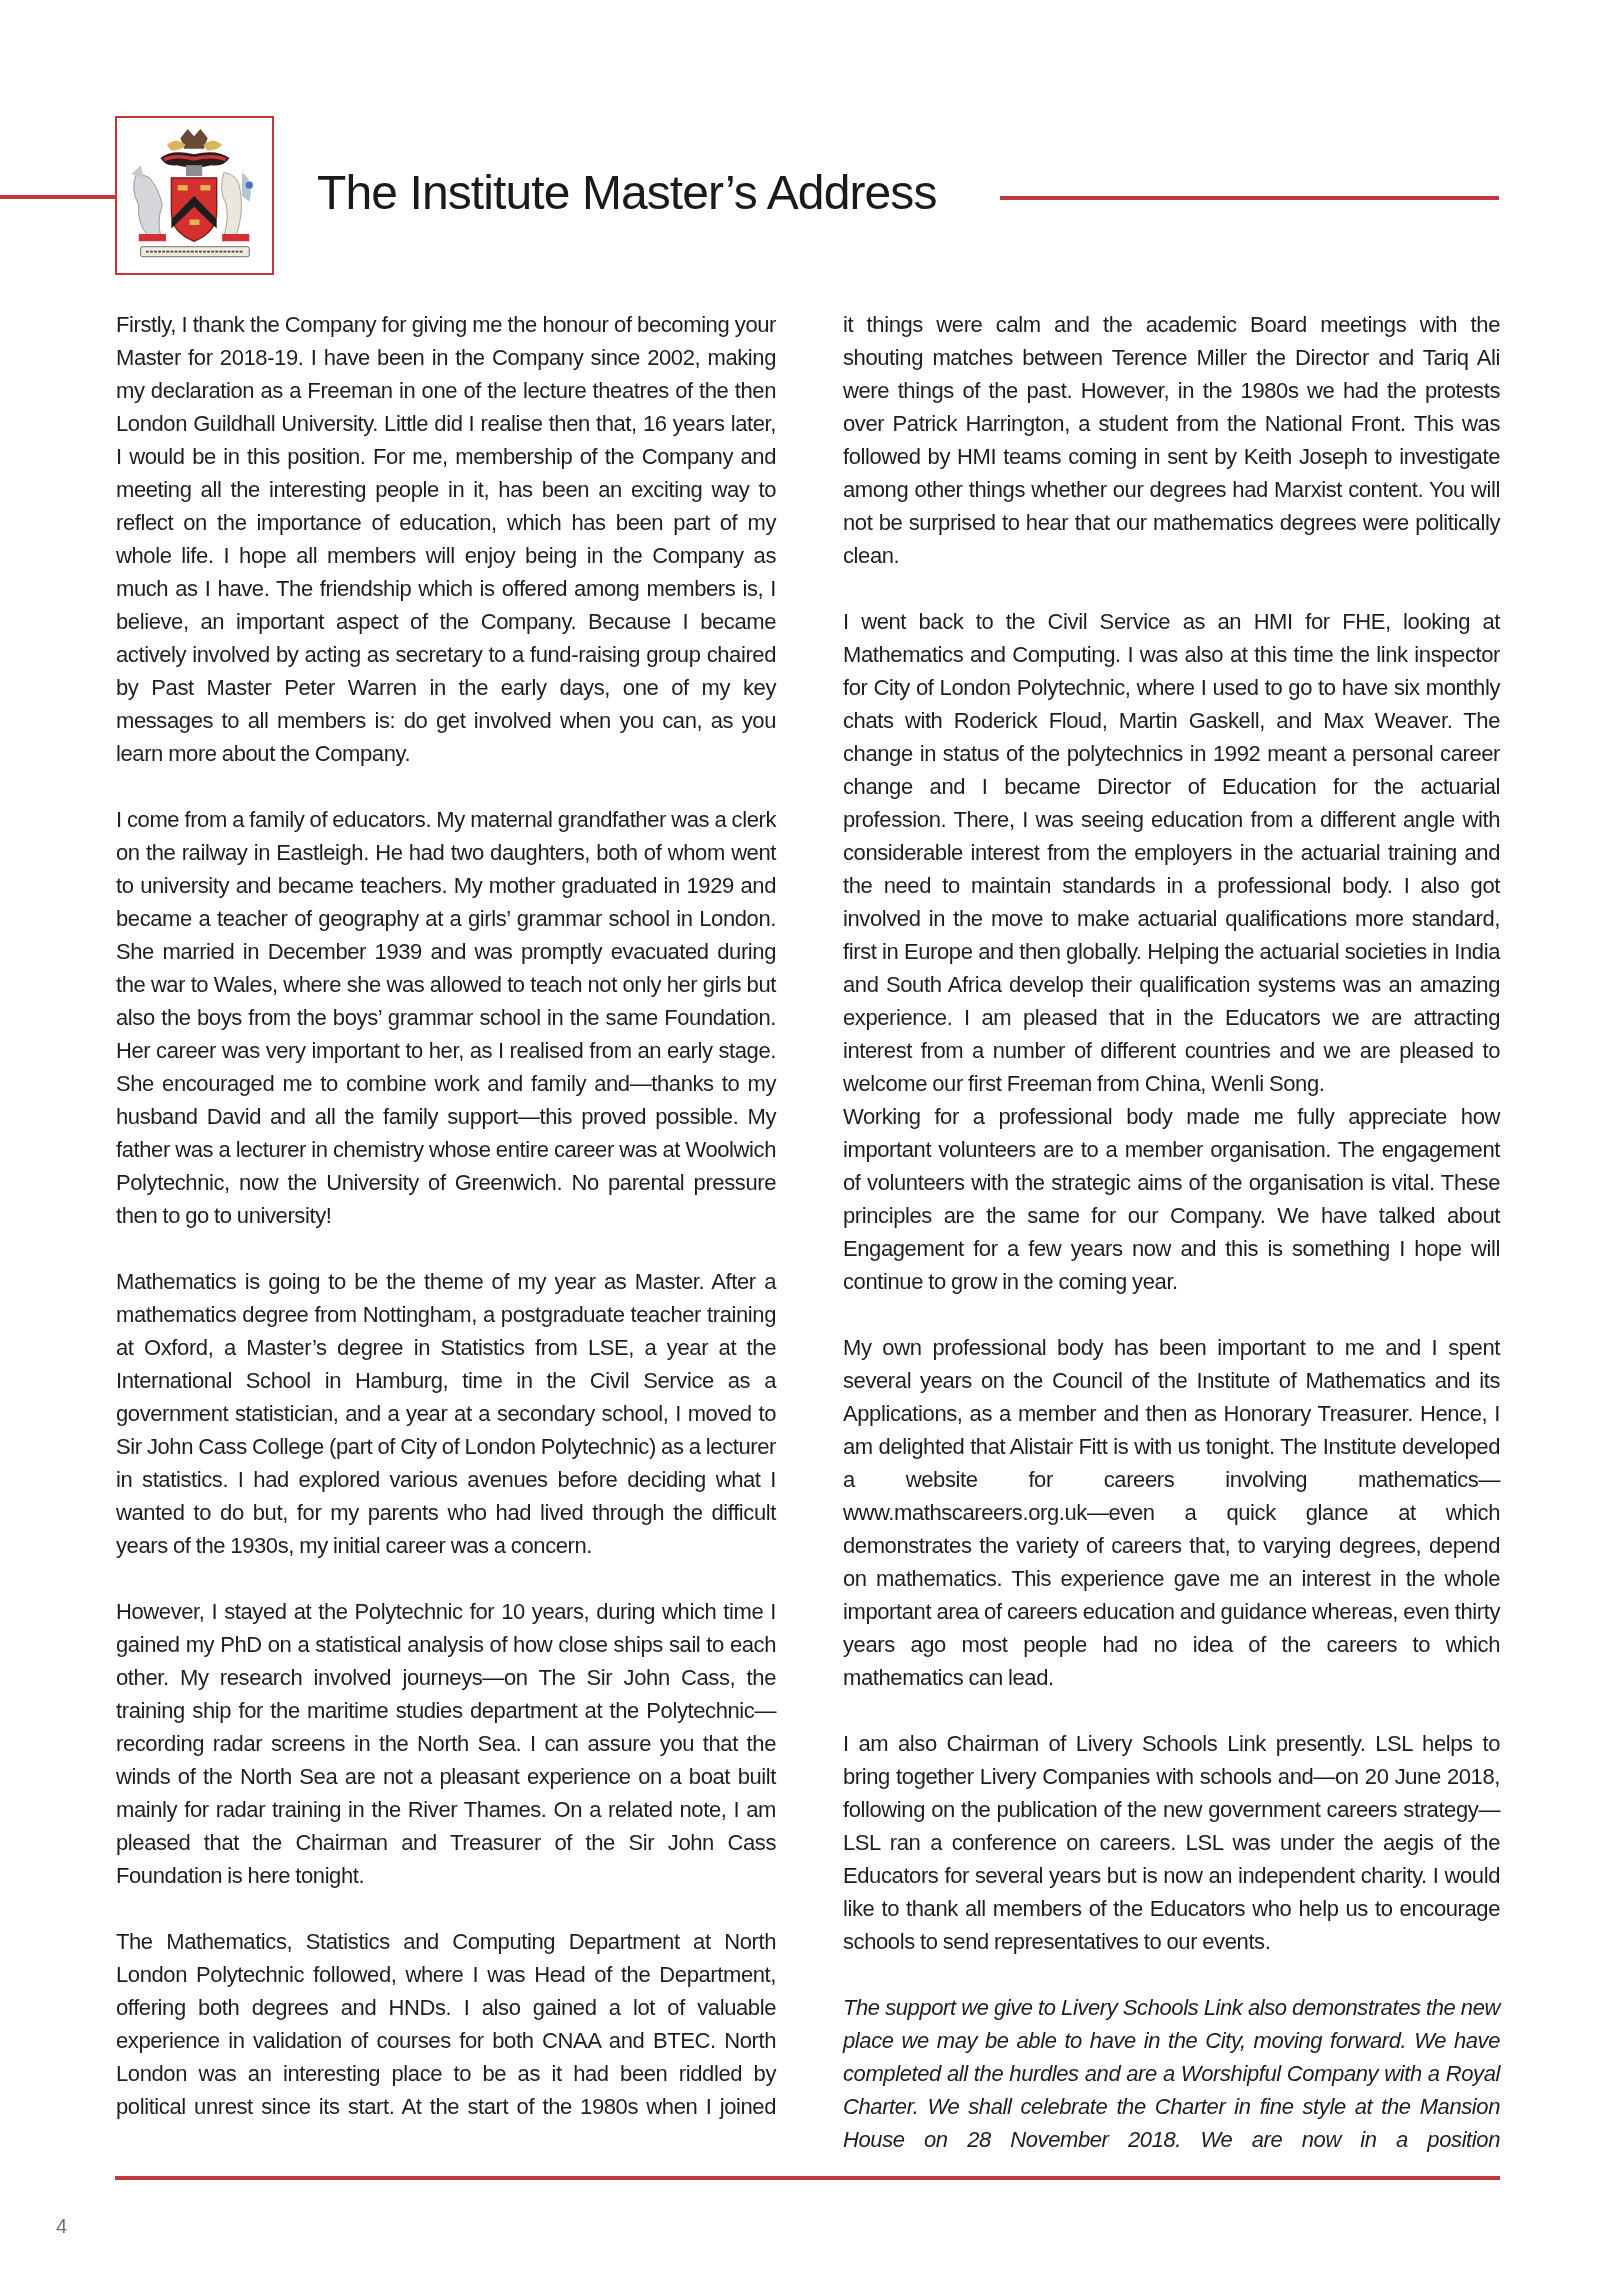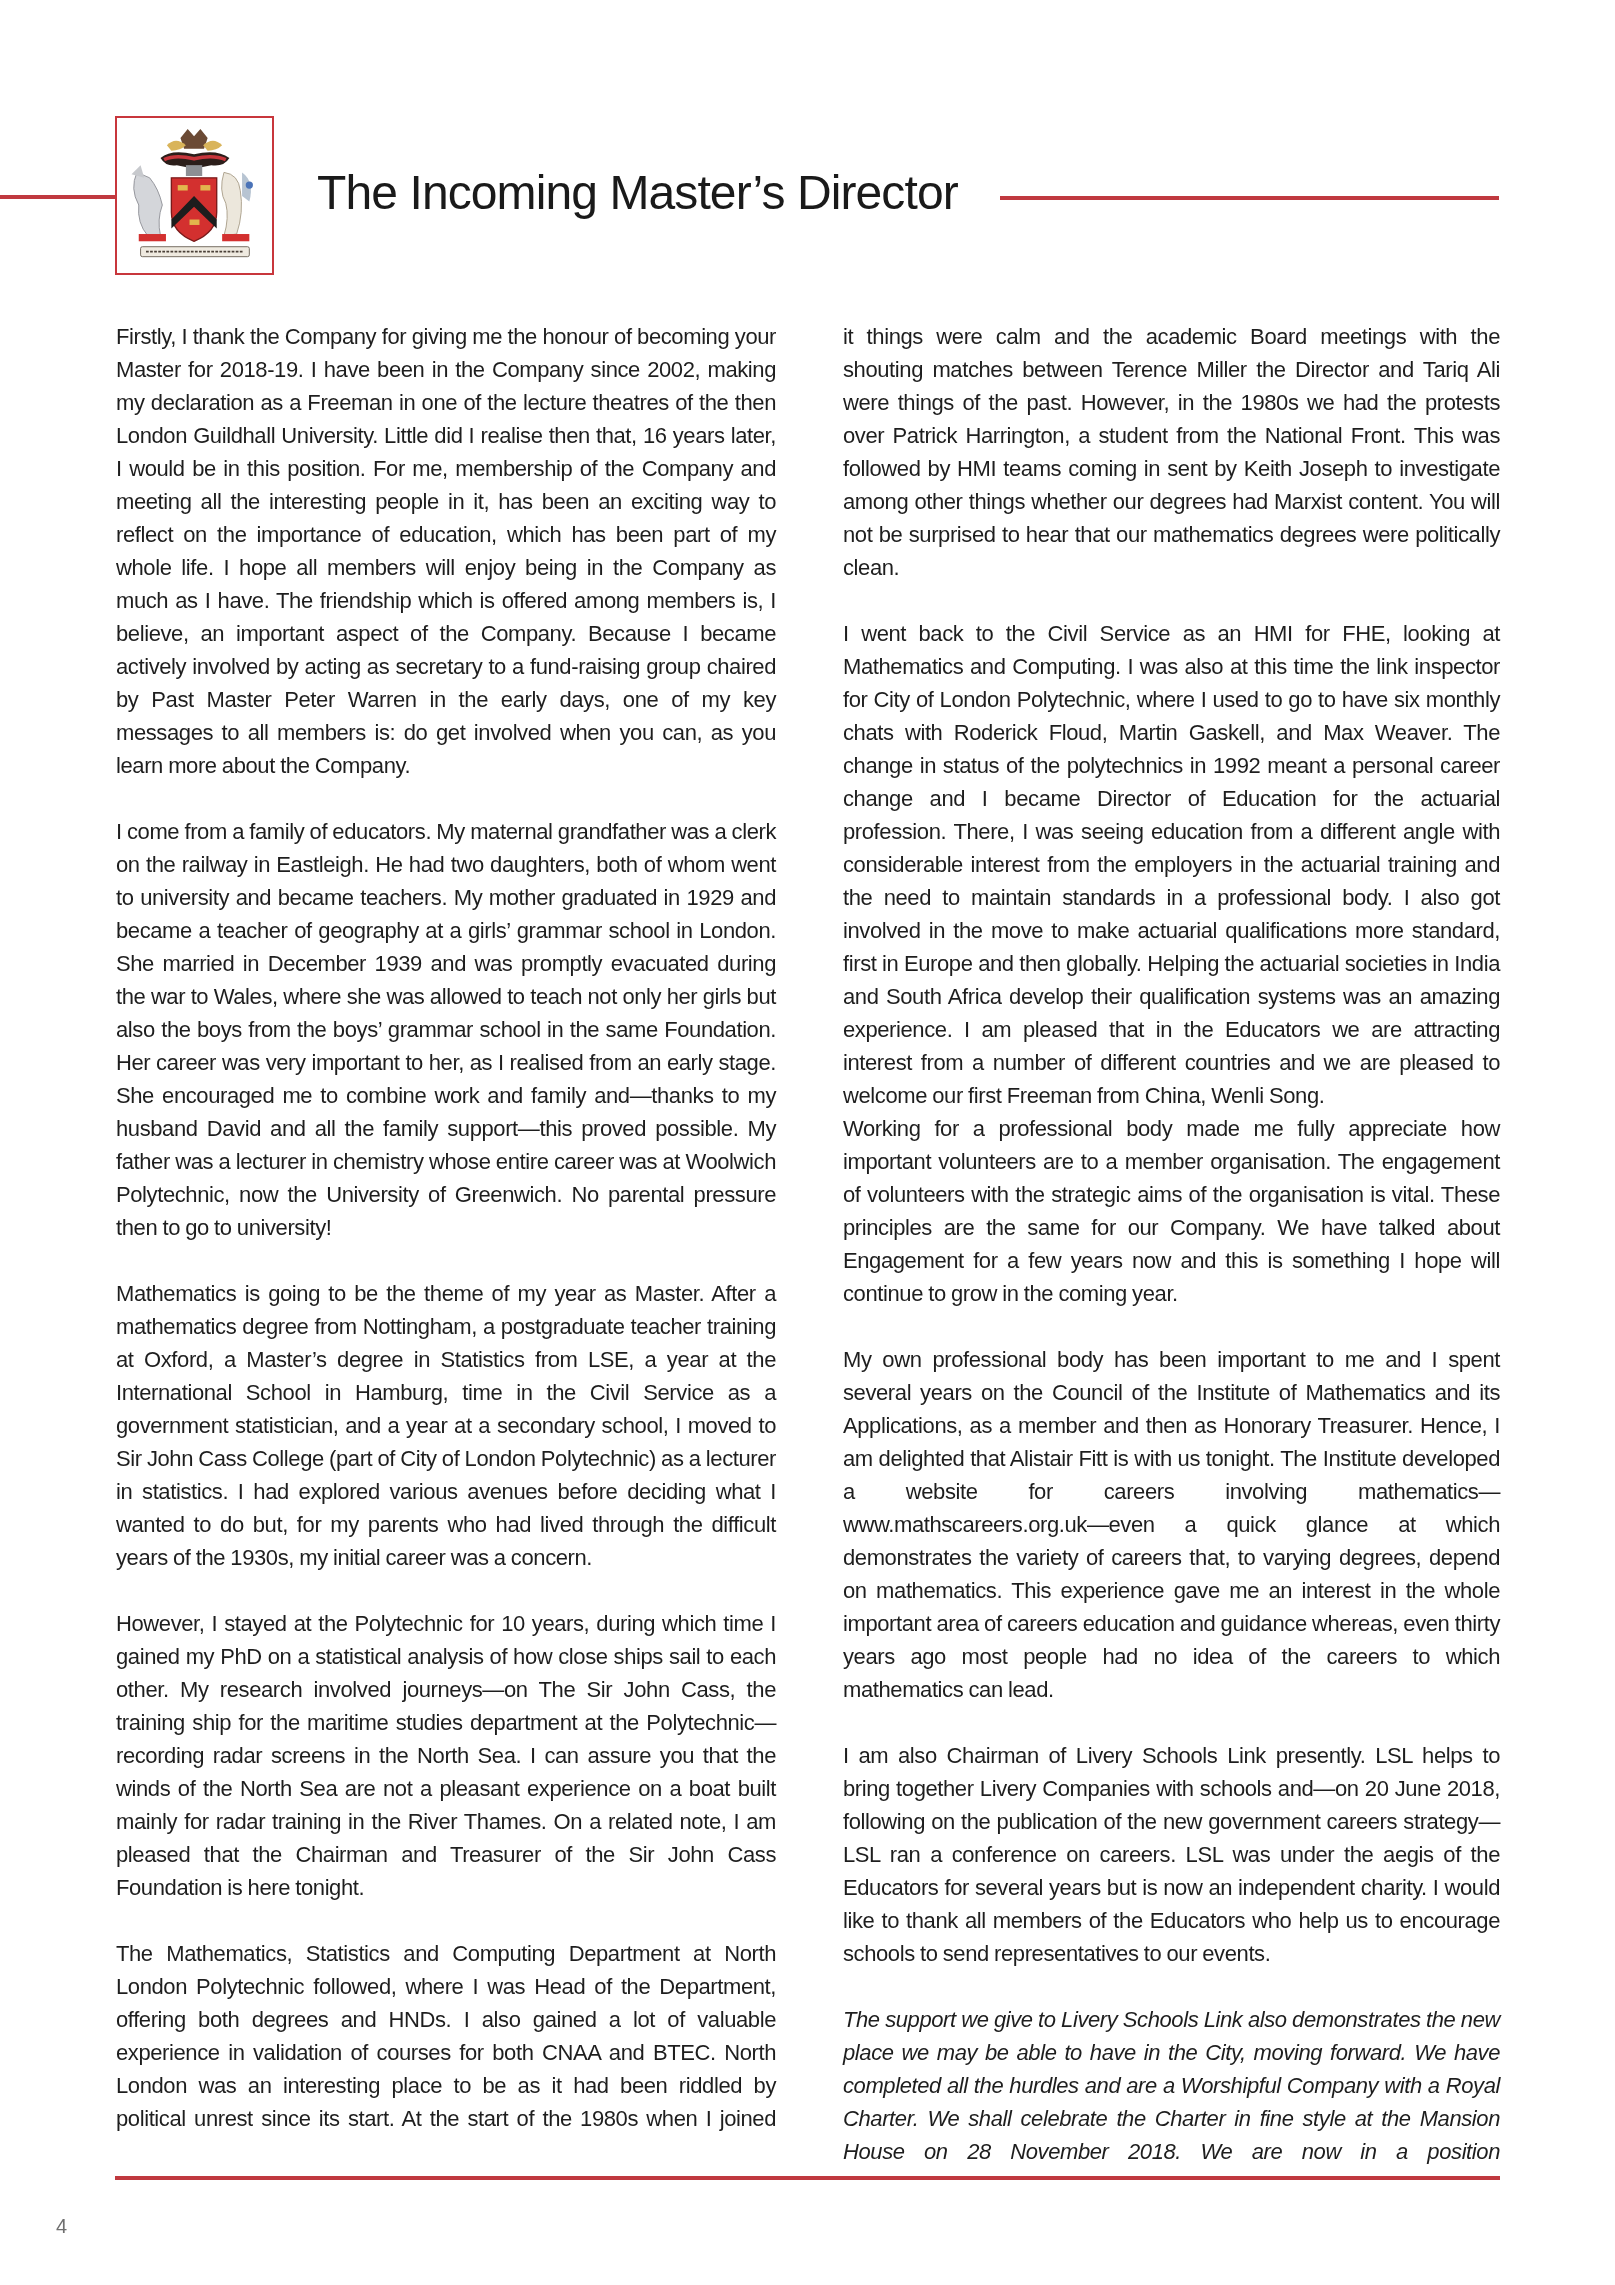--- a/index.html
+++ b/index.html
@@ -44,21 +44,21 @@
       font-weight: 300;
       letter-spacing: -0.9px;
       line-height: 56px;
       color: #1a1a1a;
       white-space: nowrap;
       font-family: "Liberation Sans", sans-serif;
     }
 
     .col {
       position: absolute;
-      top: 320px;
+      top: 308px;
       width: 660px;
       font-size: 22px;
       line-height: 33px;
       text-align: justify;
       hyphens: none;
       letter-spacing: -0.4px;
       word-spacing: -0.5px;
       font-family: "Liberation Sans", sans-serif;
     }
     .col-left { left: 116px; }
@@ -111,21 +111,21 @@
     <rect x="80" y="112" width="11" height="6" fill="#e2b64d"></rect>
 
     <rect x="24" y="128" width="30" height="8" fill="#d3302f"></rect>
     <rect x="116" y="128" width="30" height="8" fill="#d3302f"></rect>
 
     <rect x="26" y="142" width="120" height="11" rx="2" fill="#efeae0" stroke="#6a6055" stroke-width="1"></rect>
     <line x1="32" y1="147.5" x2="140" y2="147.5" stroke="#4a4038" stroke-width="2" stroke-dasharray="3 1.5"></line>
   </svg>
 </div>
 
-<h1 class="page-title" style="margin:0;">The Incoming Master’s Director</h1>
+<h1 class="page-title" style="margin:0;">The Institute Master’s Address</h1>
 
 <div class="col col-left">
   <p>Firstly, I thank the Company for giving me the honour of becoming your Master for 2018-19. I have been in the Company since 2002, making my declaration as a Freeman in one of the lecture theatres of the then London Guildhall University. Little did I realise then that, 16 years later, I would be in this position. For me, membership of the Company and meeting all the interesting people in it, has been an exciting way to reflect on the importance of education, which has been part of my whole life. I hope all members will enjoy being in the Company as much as I have. The friendship which is offered among members is, I believe, an important aspect of the Company. Because I became actively involved by acting as secretary to a fund-raising group chaired by Past Master Peter Warren in the early days, one of my key messages to all members is: do get involved when you can, as you learn more about the Company.</p>
   <p>I come from a family of educators. My maternal grandfather was a clerk on the railway in Eastleigh. He had two daughters, both of whom went to university and became teachers. My mother graduated in 1929 and became a teacher of geography at a girls’ grammar school in London. She married in December 1939 and was promptly evacuated during the war to Wales, where she was allowed to teach not only her girls but also the boys from the boys’ grammar school in the same Foundation. Her career was very important to her, as I realised from an early stage. She encouraged me to combine work and family and—thanks to my husband David and all the family support—this proved possible. My father was a lecturer in chemistry whose entire career was at Woolwich Polytechnic, now the University of Greenwich. No parental pressure then to go to university!</p>
   <p>Mathematics is going to be the theme of my year as Master. After a mathematics degree from Nottingham, a postgraduate teacher training at Oxford, a Master’s degree in Statistics from LSE, a year at the International School in Hamburg, time in the Civil Service as a government statistician, and a year at a secondary school, I moved to Sir John Cass College (part of City of London Polytechnic) as a lecturer in statistics. I had explored various avenues before deciding what I wanted to do but, for my parents who had lived through the difficult years of the 1930s, my initial career was a concern.</p>
   <p>However, I stayed at the Polytechnic for 10 years, during which time I gained my PhD on a statistical analysis of how close ships sail to each other. My research involved journeys—on The Sir John Cass, the training ship for the maritime studies department at the Polytechnic—recording radar screens in the North Sea. I can assure you that the winds of the North Sea are not a pleasant experience on a boat built mainly for radar training in the River Thames. On a related note, I am pleased that the Chairman and Treasurer of the Sir John Cass Foundation is here tonight.</p>
   <p class="nogap" style="text-align-last: justify;">The Mathematics, Statistics and Computing Department at North London Polytechnic followed, where I was Head of the Department, offering both degrees and HNDs. I also gained a lot of valuable experience in validation of courses for both CNAA and BTEC. North London was an interesting place to be as it had been riddled by political unrest since its start. At the start of the 1980s when I joined</p>
 </div>
 
 <div class="col col-right">

